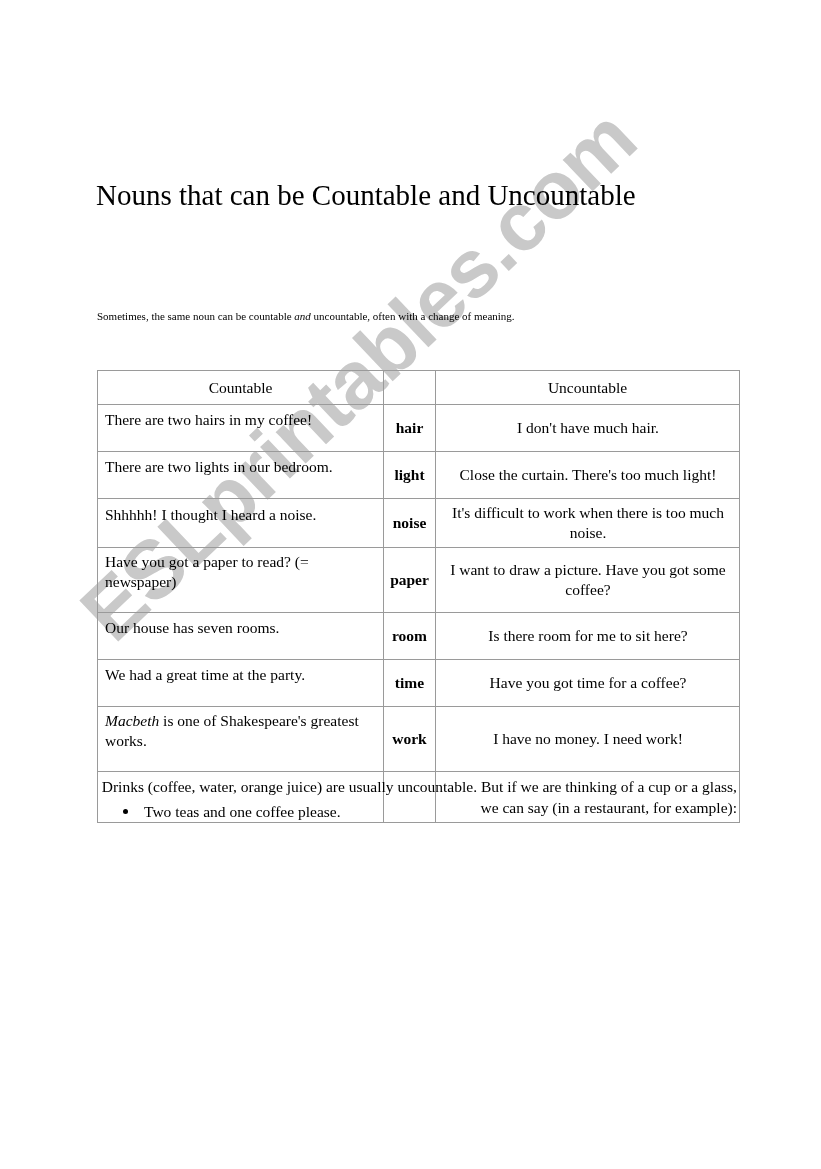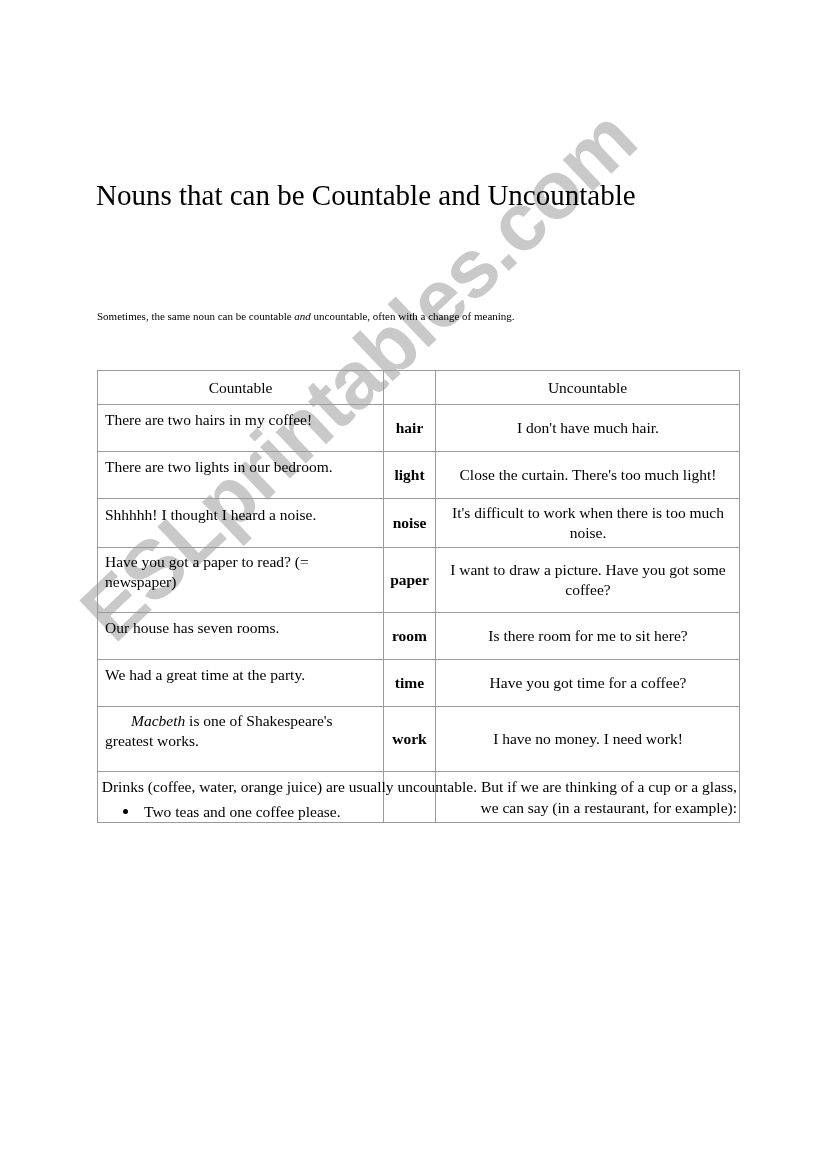--- a/index.html
+++ b/index.html
@@ -108,21 +108,21 @@
     font-weight: bold;
     padding: 4px 2px;
   }
   #noun-table td.uncountable-cell {
     text-align: center;
     padding: 4px 6px 4px 7px;
     margin-top: 48px;
   }
   #noun-table tr.single-line td { height: 22px; }
   #noun-table tr.blank-row td { height: 26px; }
-  #noun-table .ital { font-style: italic; margin-left: 26px; }
+  #noun-table .ital { font-style: italic; }
 
   
   #drinks-paragraph {
     position: absolute;
     left: 97px;
     top: 760px;
     width: 640px;
     font-size: 15.5px;
     line-height: 21px;
     text-align: right;

